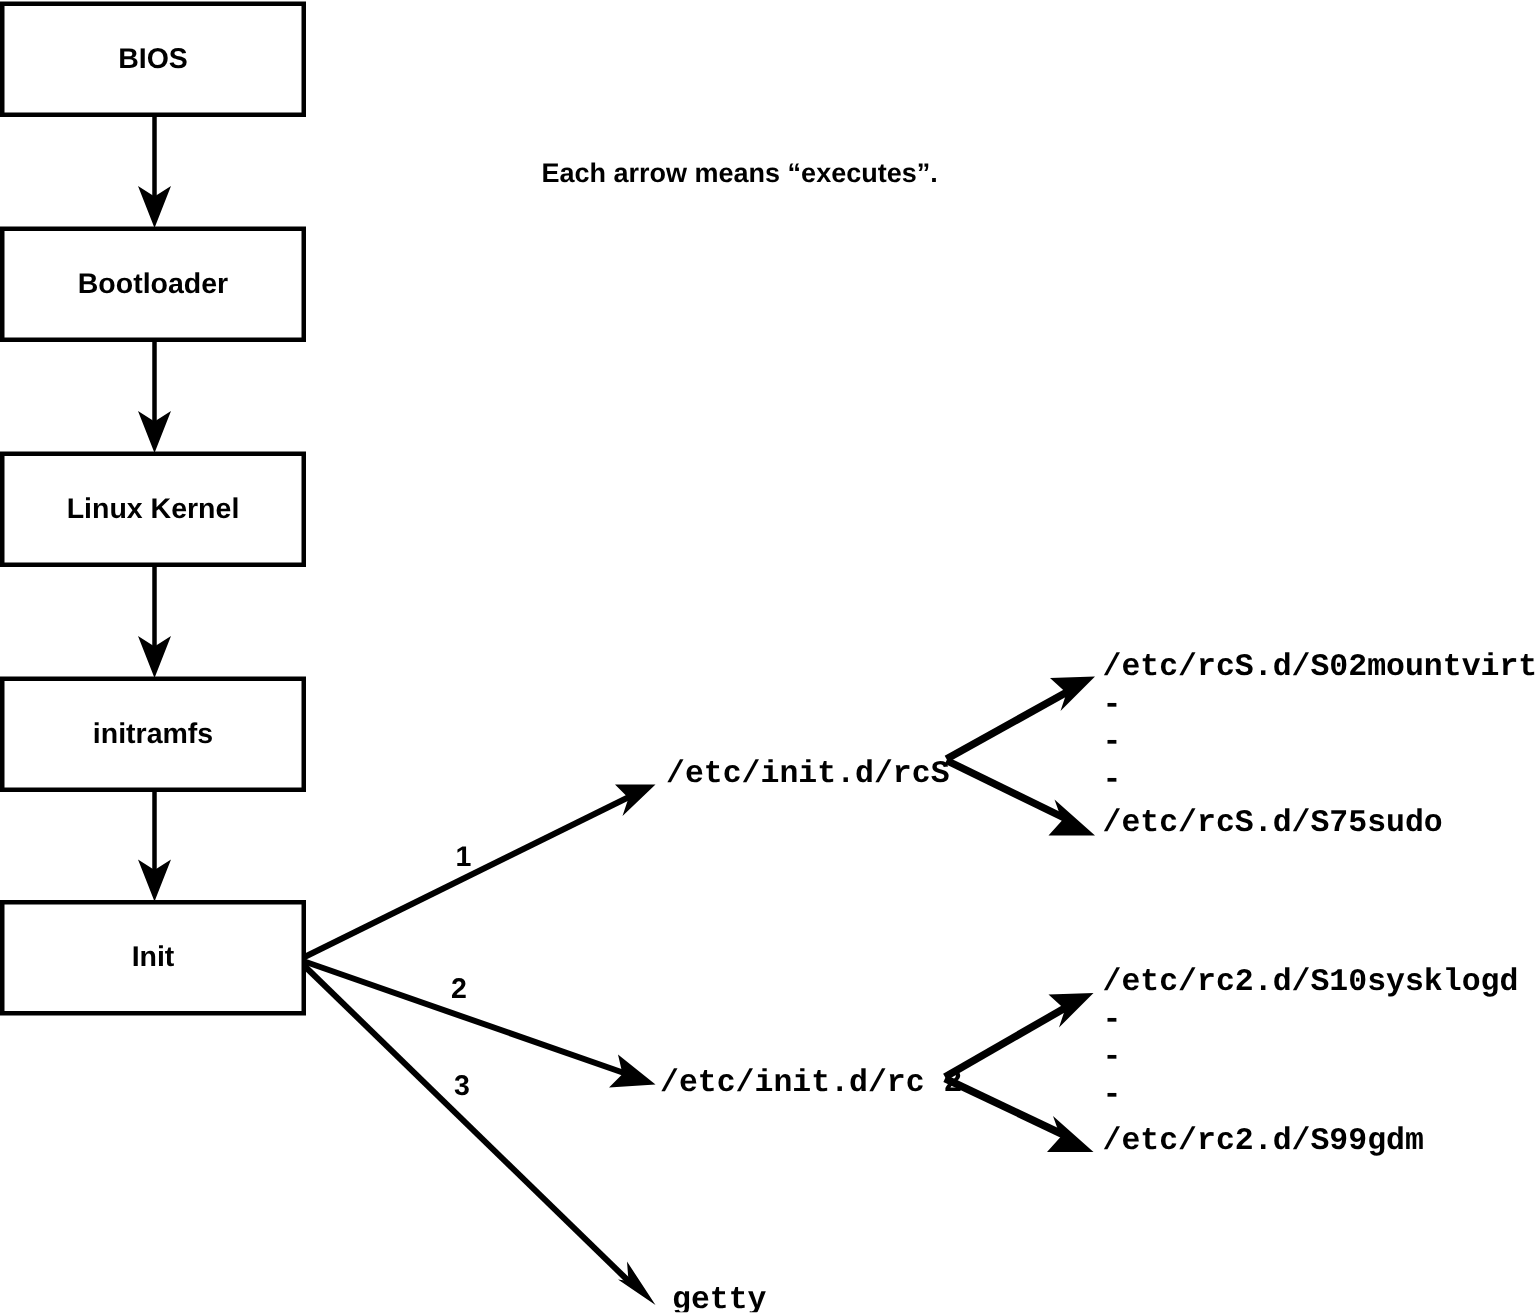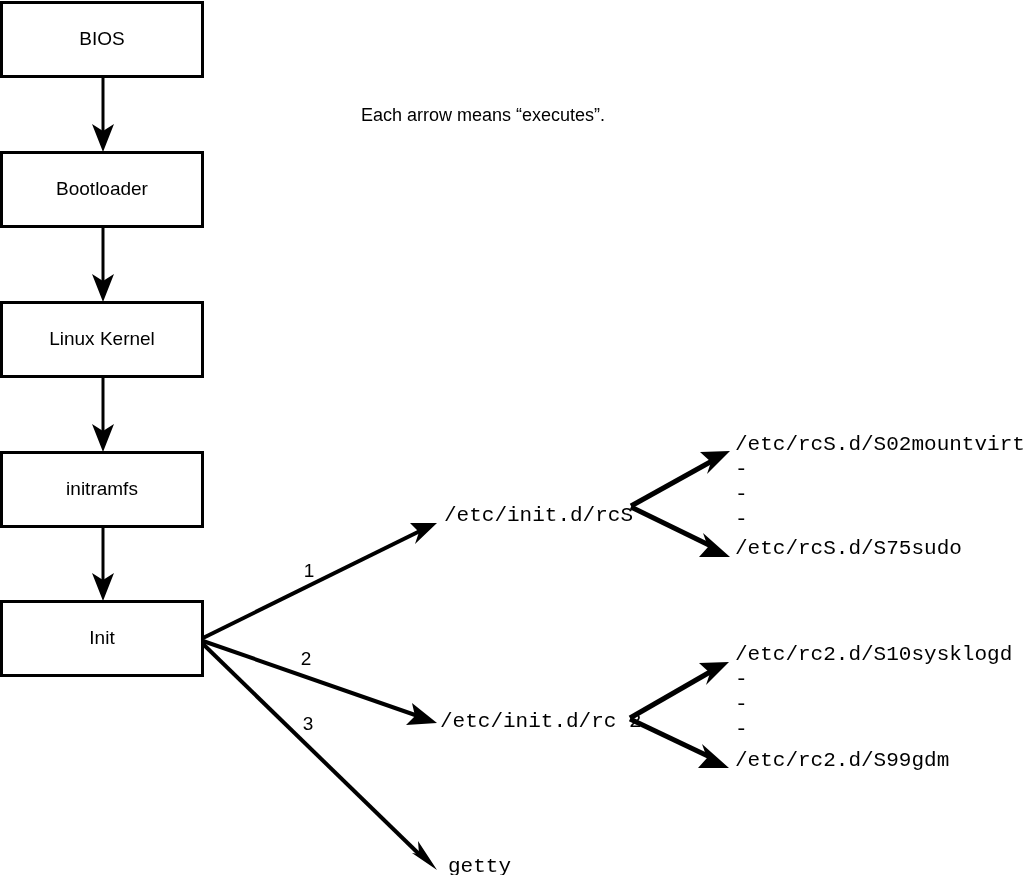--- a/index.html
+++ b/index.html
@@ -7,20 +7,21 @@
     padding: 0;
     background: #ffffff;
   }
   #canvas {
     position: relative;
     width: 1024px;
     height: 875px;
     background: #ffffff;
     overflow: hidden;
     font-family: "Liberation Sans", sans-serif;
+    font-weight: bold;
   }
   svg#diagram {
     position: absolute;
     left: 0;
     top: 0;
     width: 1024px;
     height: 875px;
   }
   .box-rect {
     fill: #ffffff;

